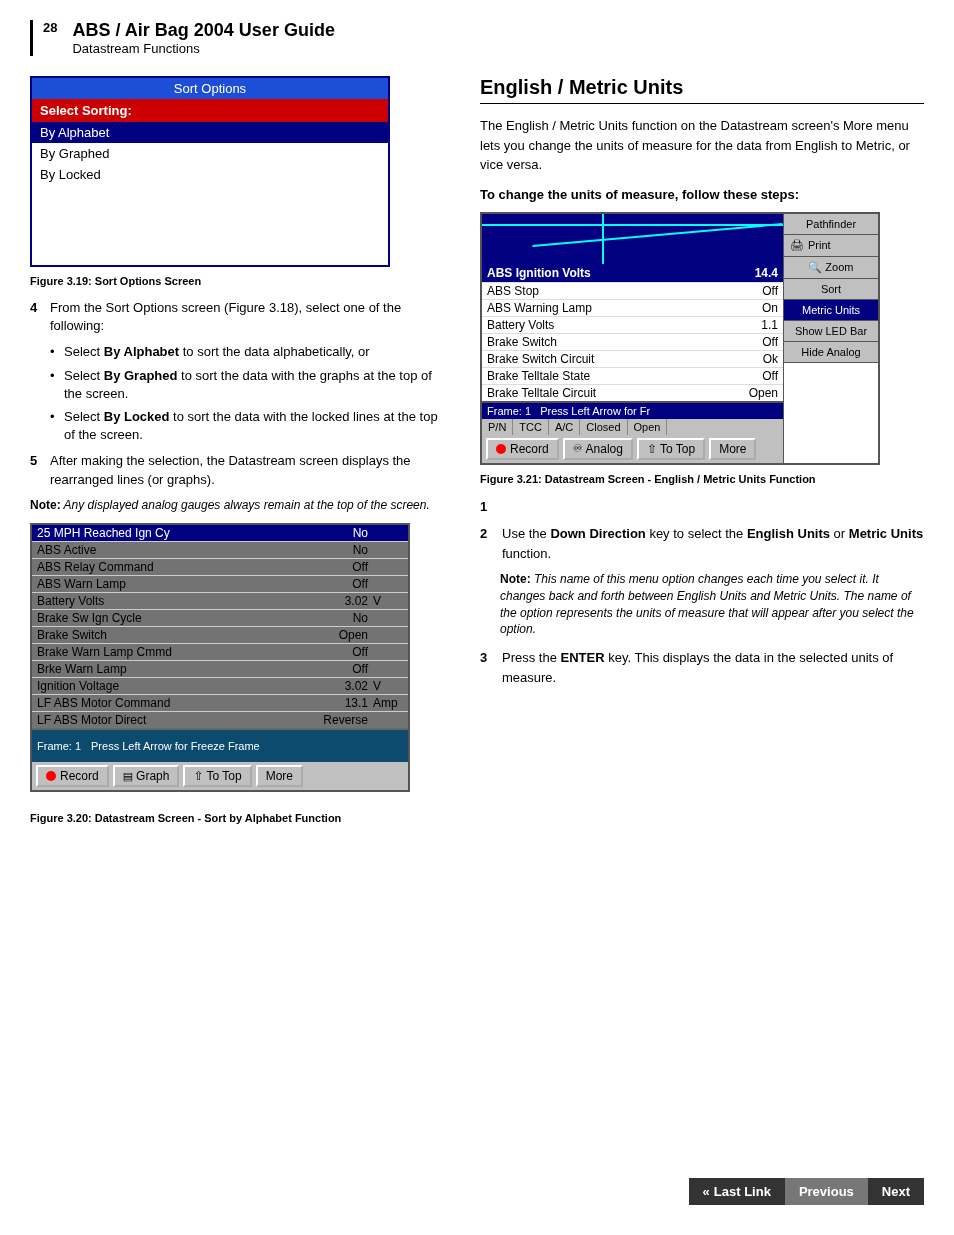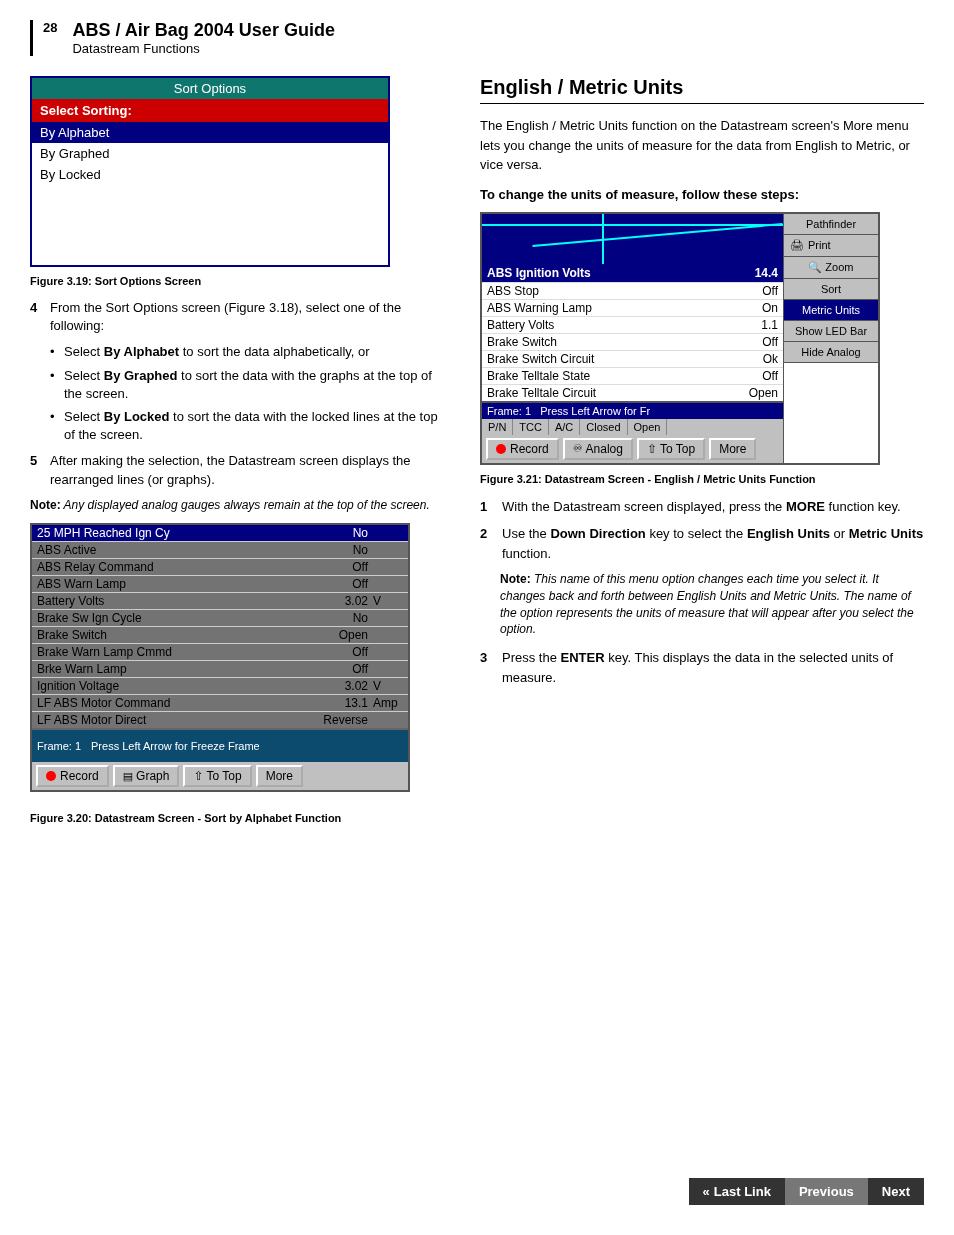--- a/index.html
+++ b/index.html
@@ -52,21 +52,21 @@
       flex: 1;
     }
 
     
     .sort-options-box {
       border: 2px solid #000080;
       margin-bottom: 8px;
       width: 360px;
     }
     .sort-options-title {
-      background: #0f766e;
+      background: #1d4ed8;
       color: #fff;
       text-align: center;
       padding: 3px;
       font-size: 13px;
     }
     .sort-select-label {
       background: #cc0000;
       color: #fff;
       padding: 4px 8px;
       font-weight: bold;
@@ -608,21 +608,20 @@
         </div>
       </div>
 
       <div class="figure-caption">
         <span>Figure 3.21: Datastream Screen - English / Metric Units Function</span>
       </div>
 
       <div class="right-steps">
         <div class="step-right">
           <span class="step-right-num">1</span>
-          <span>With the Datastream screen displayed, press the <b>MORE</b> function key.</span>
         </div>
         <div class="step-right">
           <span class="step-right-num">2</span>
           <span>Use the <b>Down Direction</b> key to select the <b>English Units</b> or <b>Metric Units</b> function.</span>
         </div>
         <div class="note-text" style="margin-left: 20px;">
           <b>Note:</b>  This name of this menu option changes each time you select it. It changes back and forth between English Units and Metric Units. The name of the option represents the units of measure that will appear after you select the option.
         </div>
         <div class="step-right">
           <span class="step-right-num">3</span>

